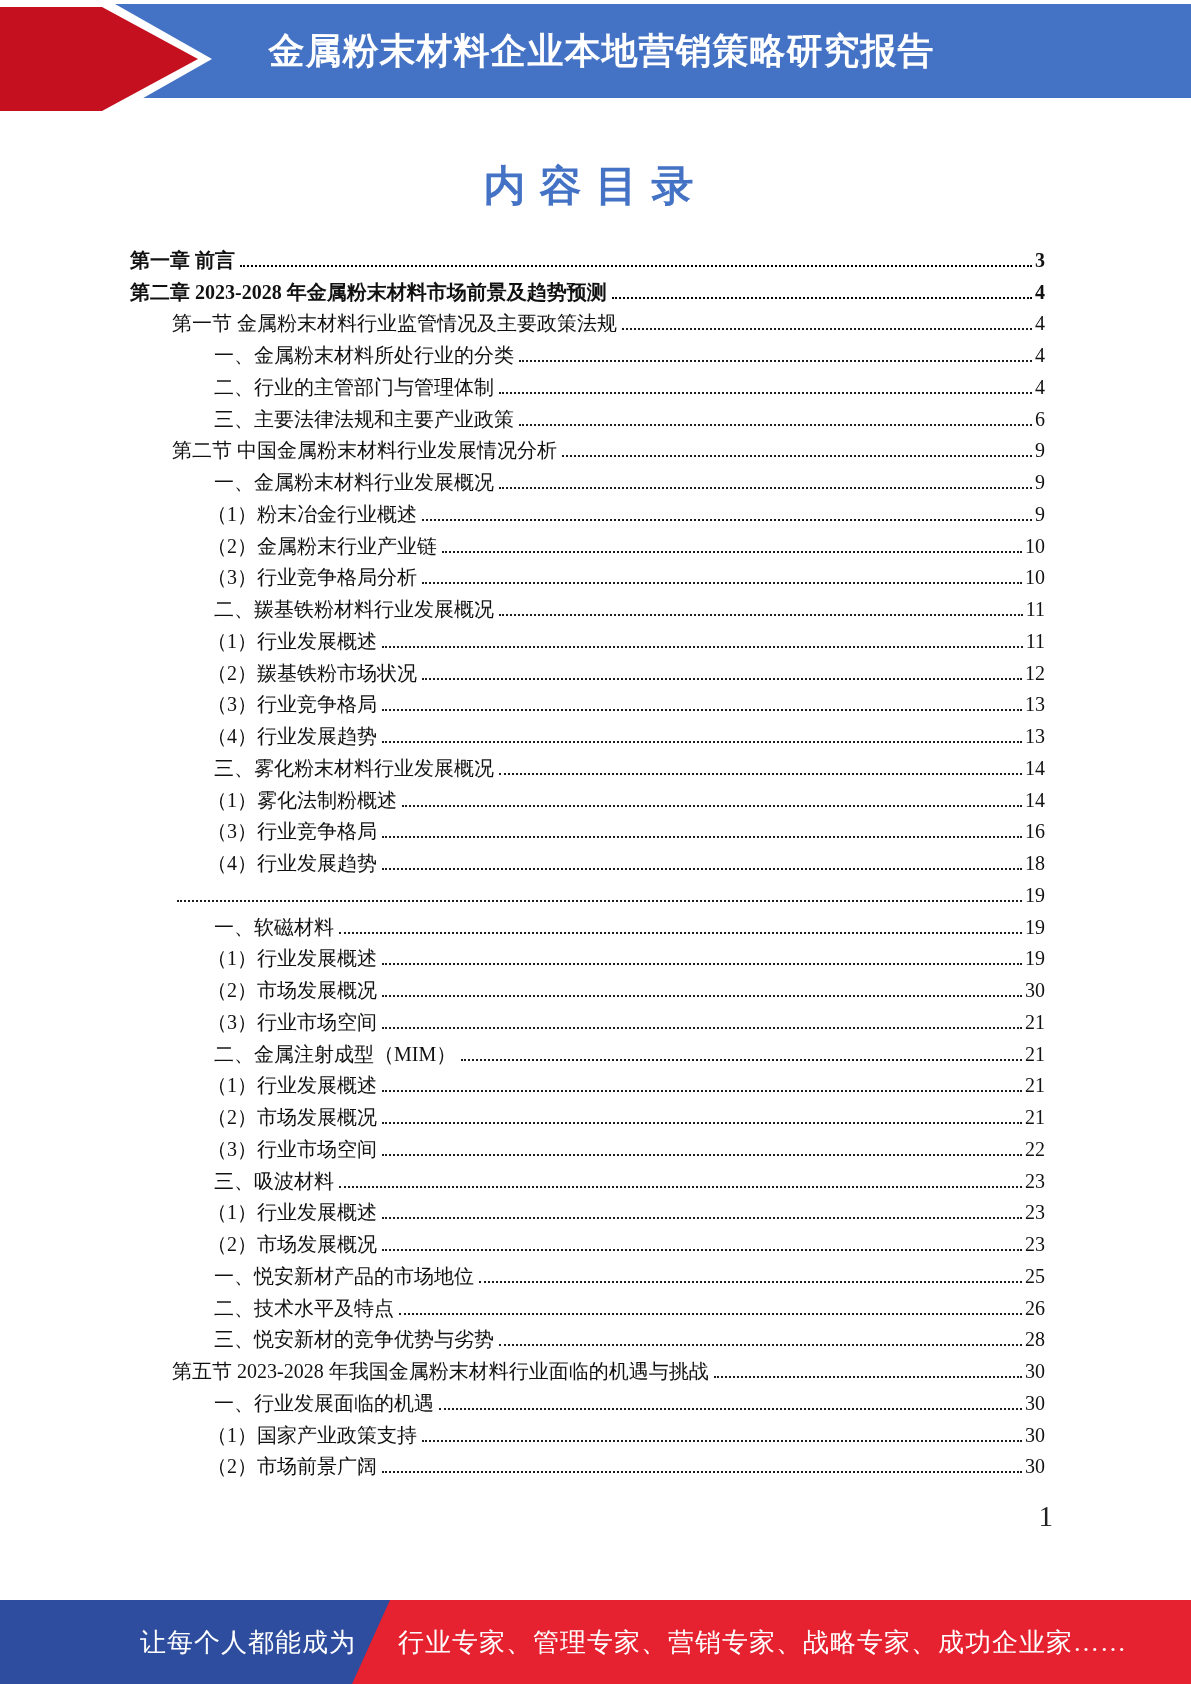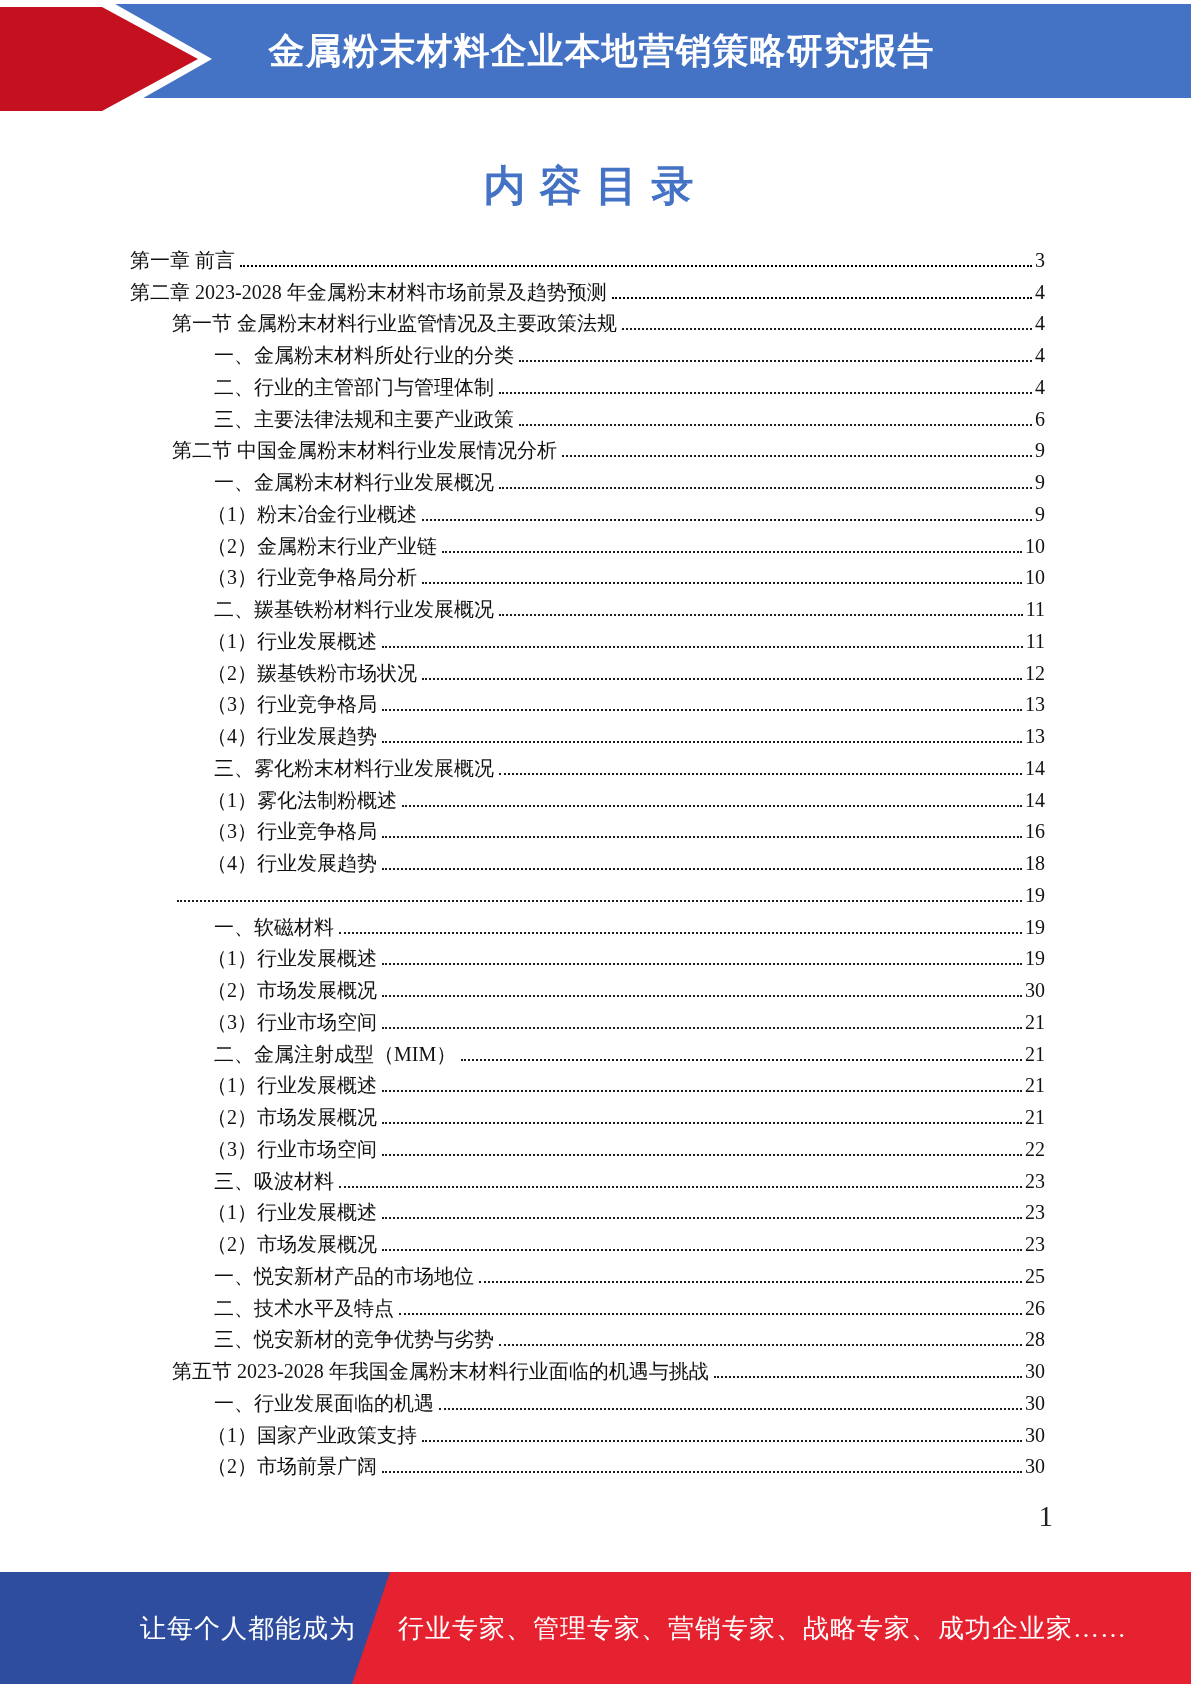--- a/index.html
+++ b/index.html
@@ -55,35 +55,35 @@
     white-space:nowrap;
   }
   .toc-row .t{flex:0 0 auto;}
   .toc-row .leader{
     flex:1 1 auto;
     border-bottom:2px dotted #1c1c1c;
     margin:0 3px 6px 5px;
     min-width:10px;
   }
   .toc-row .pg{flex:0 0 auto;}
-  .lvl-chapter{font-weight:normal;}
+  .lvl-chapter{font-weight:bold;}
   .lvl-chapter .leader{border-bottom-width:2.6px;border-bottom-color:#000;}
   .lvl-section{padding-left:42px;}
   .lvl-sub{padding-left:84px;}
   .lvl-subsub{padding-left:77px;}
 
   
   .page-number{
     position:absolute;right:138px;top:1500px;
     font-size:29px;color:#222;
   }
 
   
   .footer{
-    position:absolute;left:0;right:0;bottom:0;height:112px;
+    position:absolute;left:0;right:0;bottom:0;height:84px;
     background:#2e4d9e;
   }
   .footer-red{
     position:absolute;top:0;left:0;width:100%;height:100%;
     background:#e62130;
     clip-path:polygon(390px 0,100% 0,100% 100%,352px 100%);
   }
   .footer-left-text{
     position:absolute;left:140px;top:50%;transform:translateY(-50%);
     color:#ffffff;font-size:26px;letter-spacing:1px;

